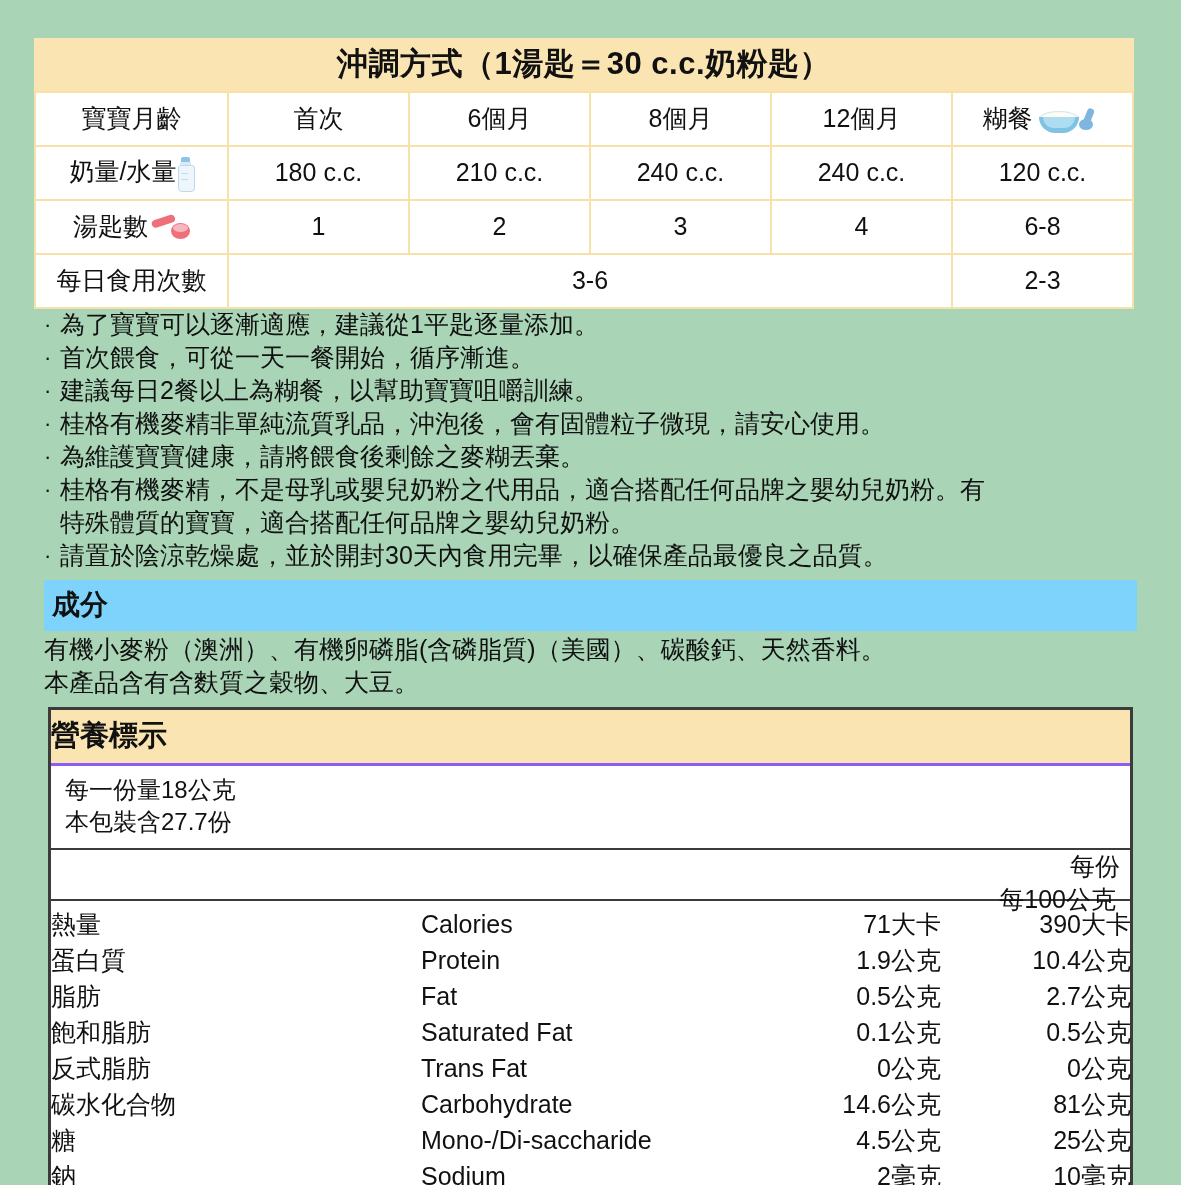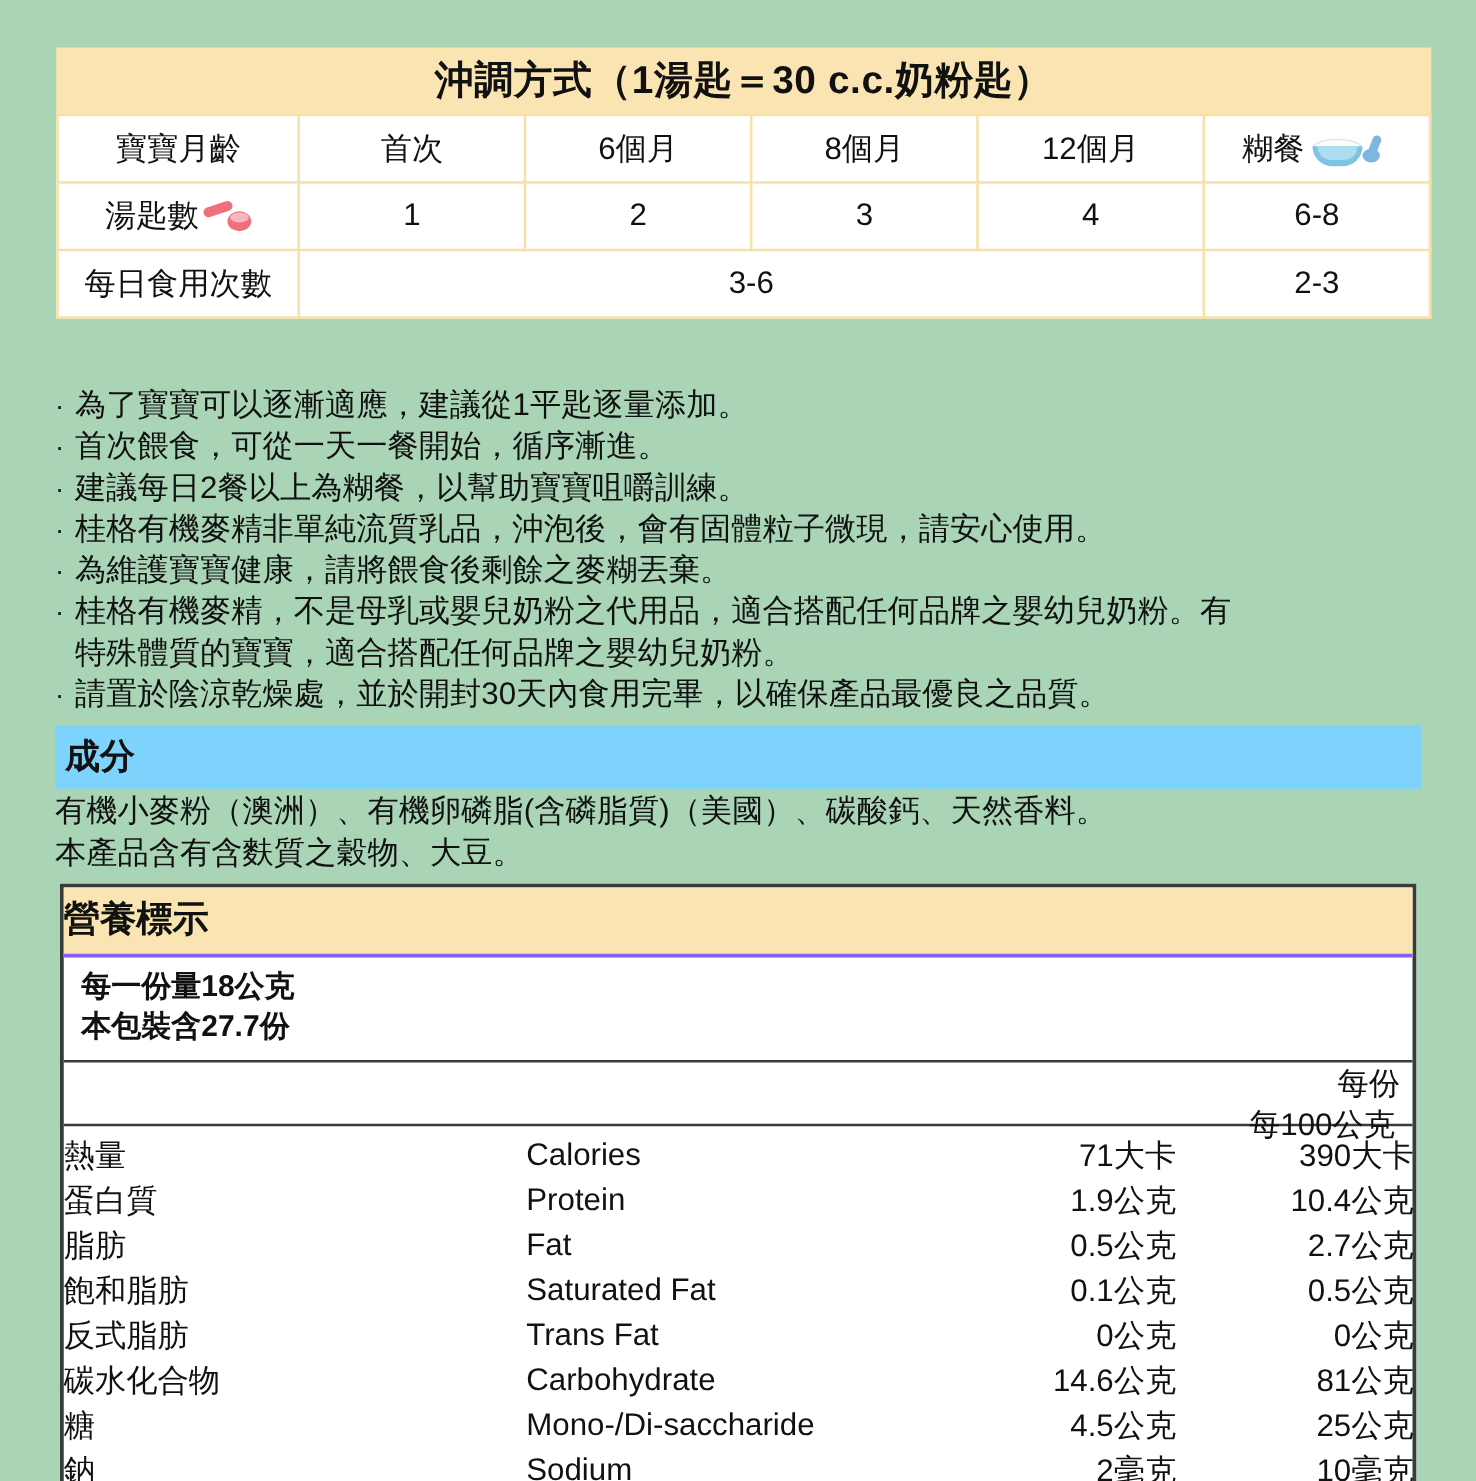--- a/index.html
+++ b/index.html
@@ -17,21 +17,21 @@
 
   .page {
     position: relative;
     width: 1181px;
     height: 1185px;
   }
 
   
   .mix-wrap {
     position: absolute;
-    left: 45px;
+    left: 34px;
     top: 38px;
     width: 1100px;
   }
   .mix-title {
     background: #fae5b2;
     text-align: center;
     font-size: 31px;
     font-weight: bold;
     letter-spacing: 0.5px;
     padding: 8px 0 9px 0;
@@ -184,21 +184,20 @@
     font-size: 29px;
     font-weight: bold;
     padding: 6px 0 7px 0;
     border-bottom: 3px solid #8b5cf6;
   }
   .nut-serving {
     font-size: 24px;
     line-height: 32px;
     padding: 8px 0 10px 14px;
     border-bottom: 2px solid #3b3b3b;
-    font-weight: bold;
   }
   table.nuttab {
     width: 100%;
     border-collapse: collapse;
     table-layout: fixed;
   }
   table.nuttab td {
     font-size: 25px;
     padding: 1px 0;
     height: 34px;
@@ -238,20 +237,30 @@
       <tbody>
         <tr>
           <td class="lab">寶寶月齡</td>
           <td>首次</td>
           <td>6個月</td>
           <td>8個月</td>
           <td>12個月</td>
           <td>
             <span>糊餐</span><span class="icon-inline ic-bowl"><span class="porridge"></span><span class="dish"></span><span class="dish2"></span><span class="sp-head"></span><span class="sp-handle"></span></span>
           </td>
+        </tr>
+        <tr>
+          <td class="lab">
+            <span>奶量/水量</span><span class="icon-inline ic-bottle"><span class="cap"></span><span class="neck"></span><span class="body"></span><span class="line1"></span><span class="line2"></span></span>
+          </td>
+          <td>180 c.c.</td>
+          <td>210 c.c.</td>
+          <td>240 c.c.</td>
+          <td>240 c.c.</td>
+          <td>120 c.c.</td>
         </tr>
         <tr>
           <td class="lab">
             <span>湯匙數</span><span class="icon-inline ic-scoop"><span class="handle"></span><span class="bowl"></span><span class="bowl2"></span></span>
           </td>
           <td>1</td>
           <td>2</td>
           <td>3</td>
           <td>4</td>
           <td>6-8</td>

